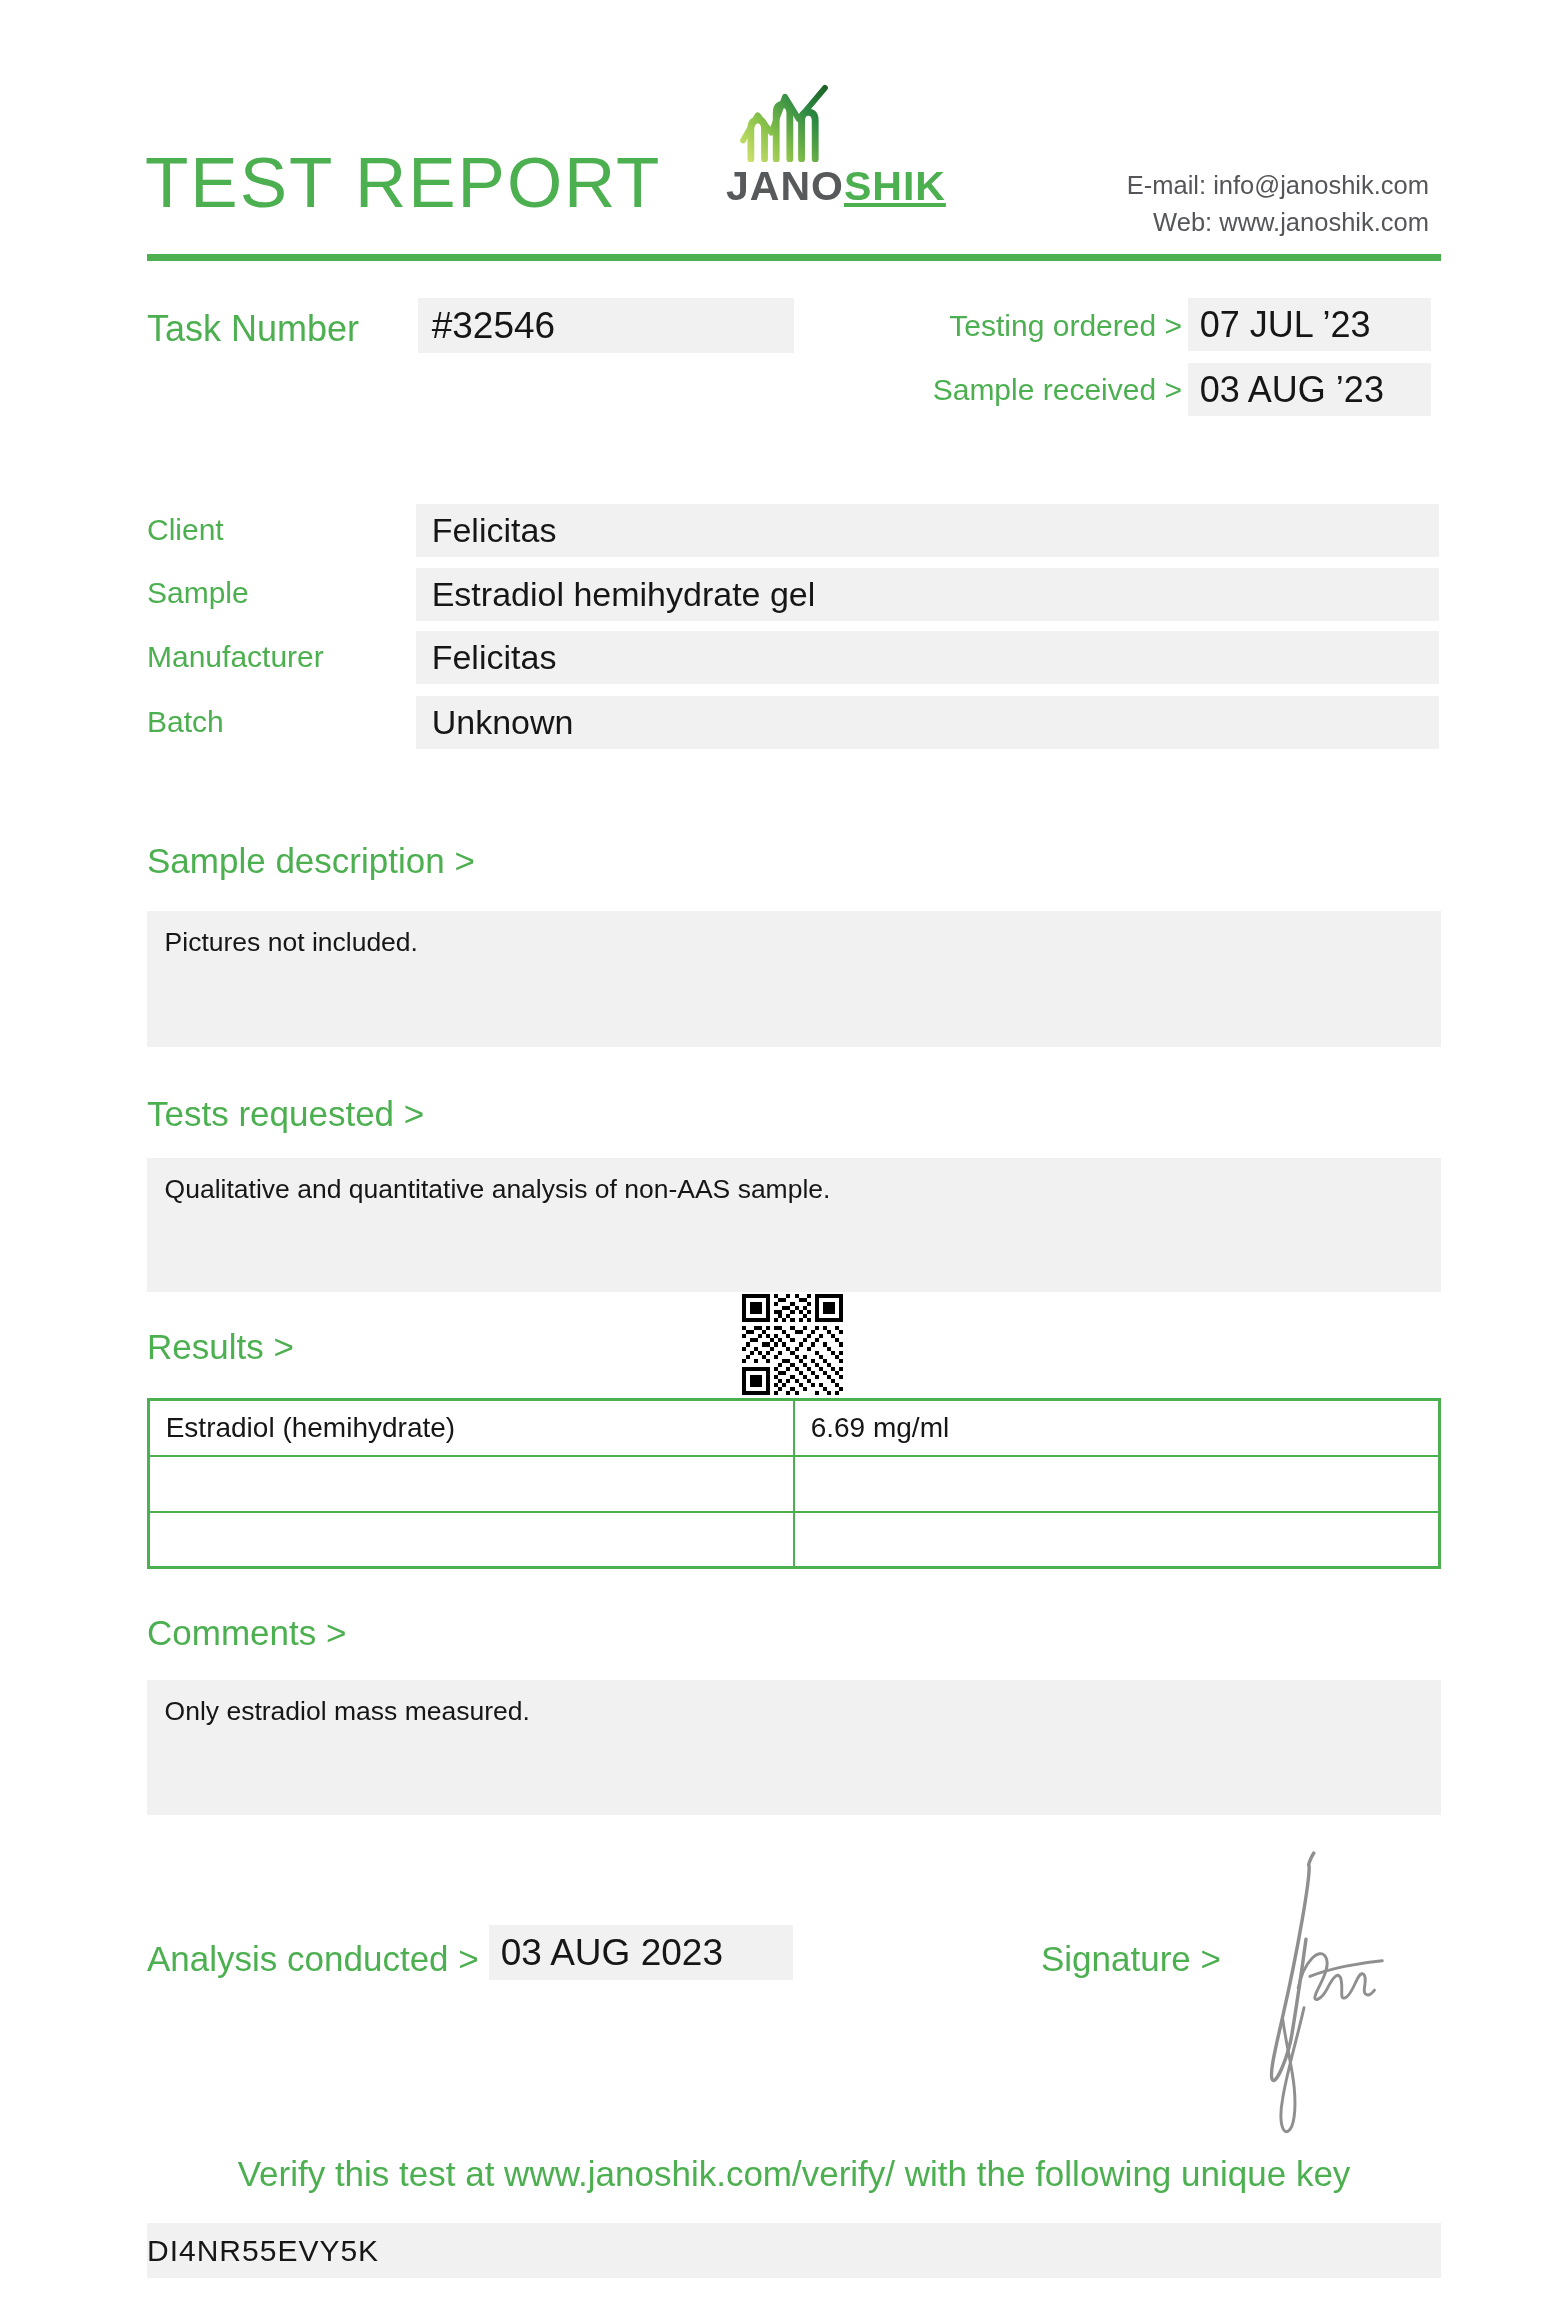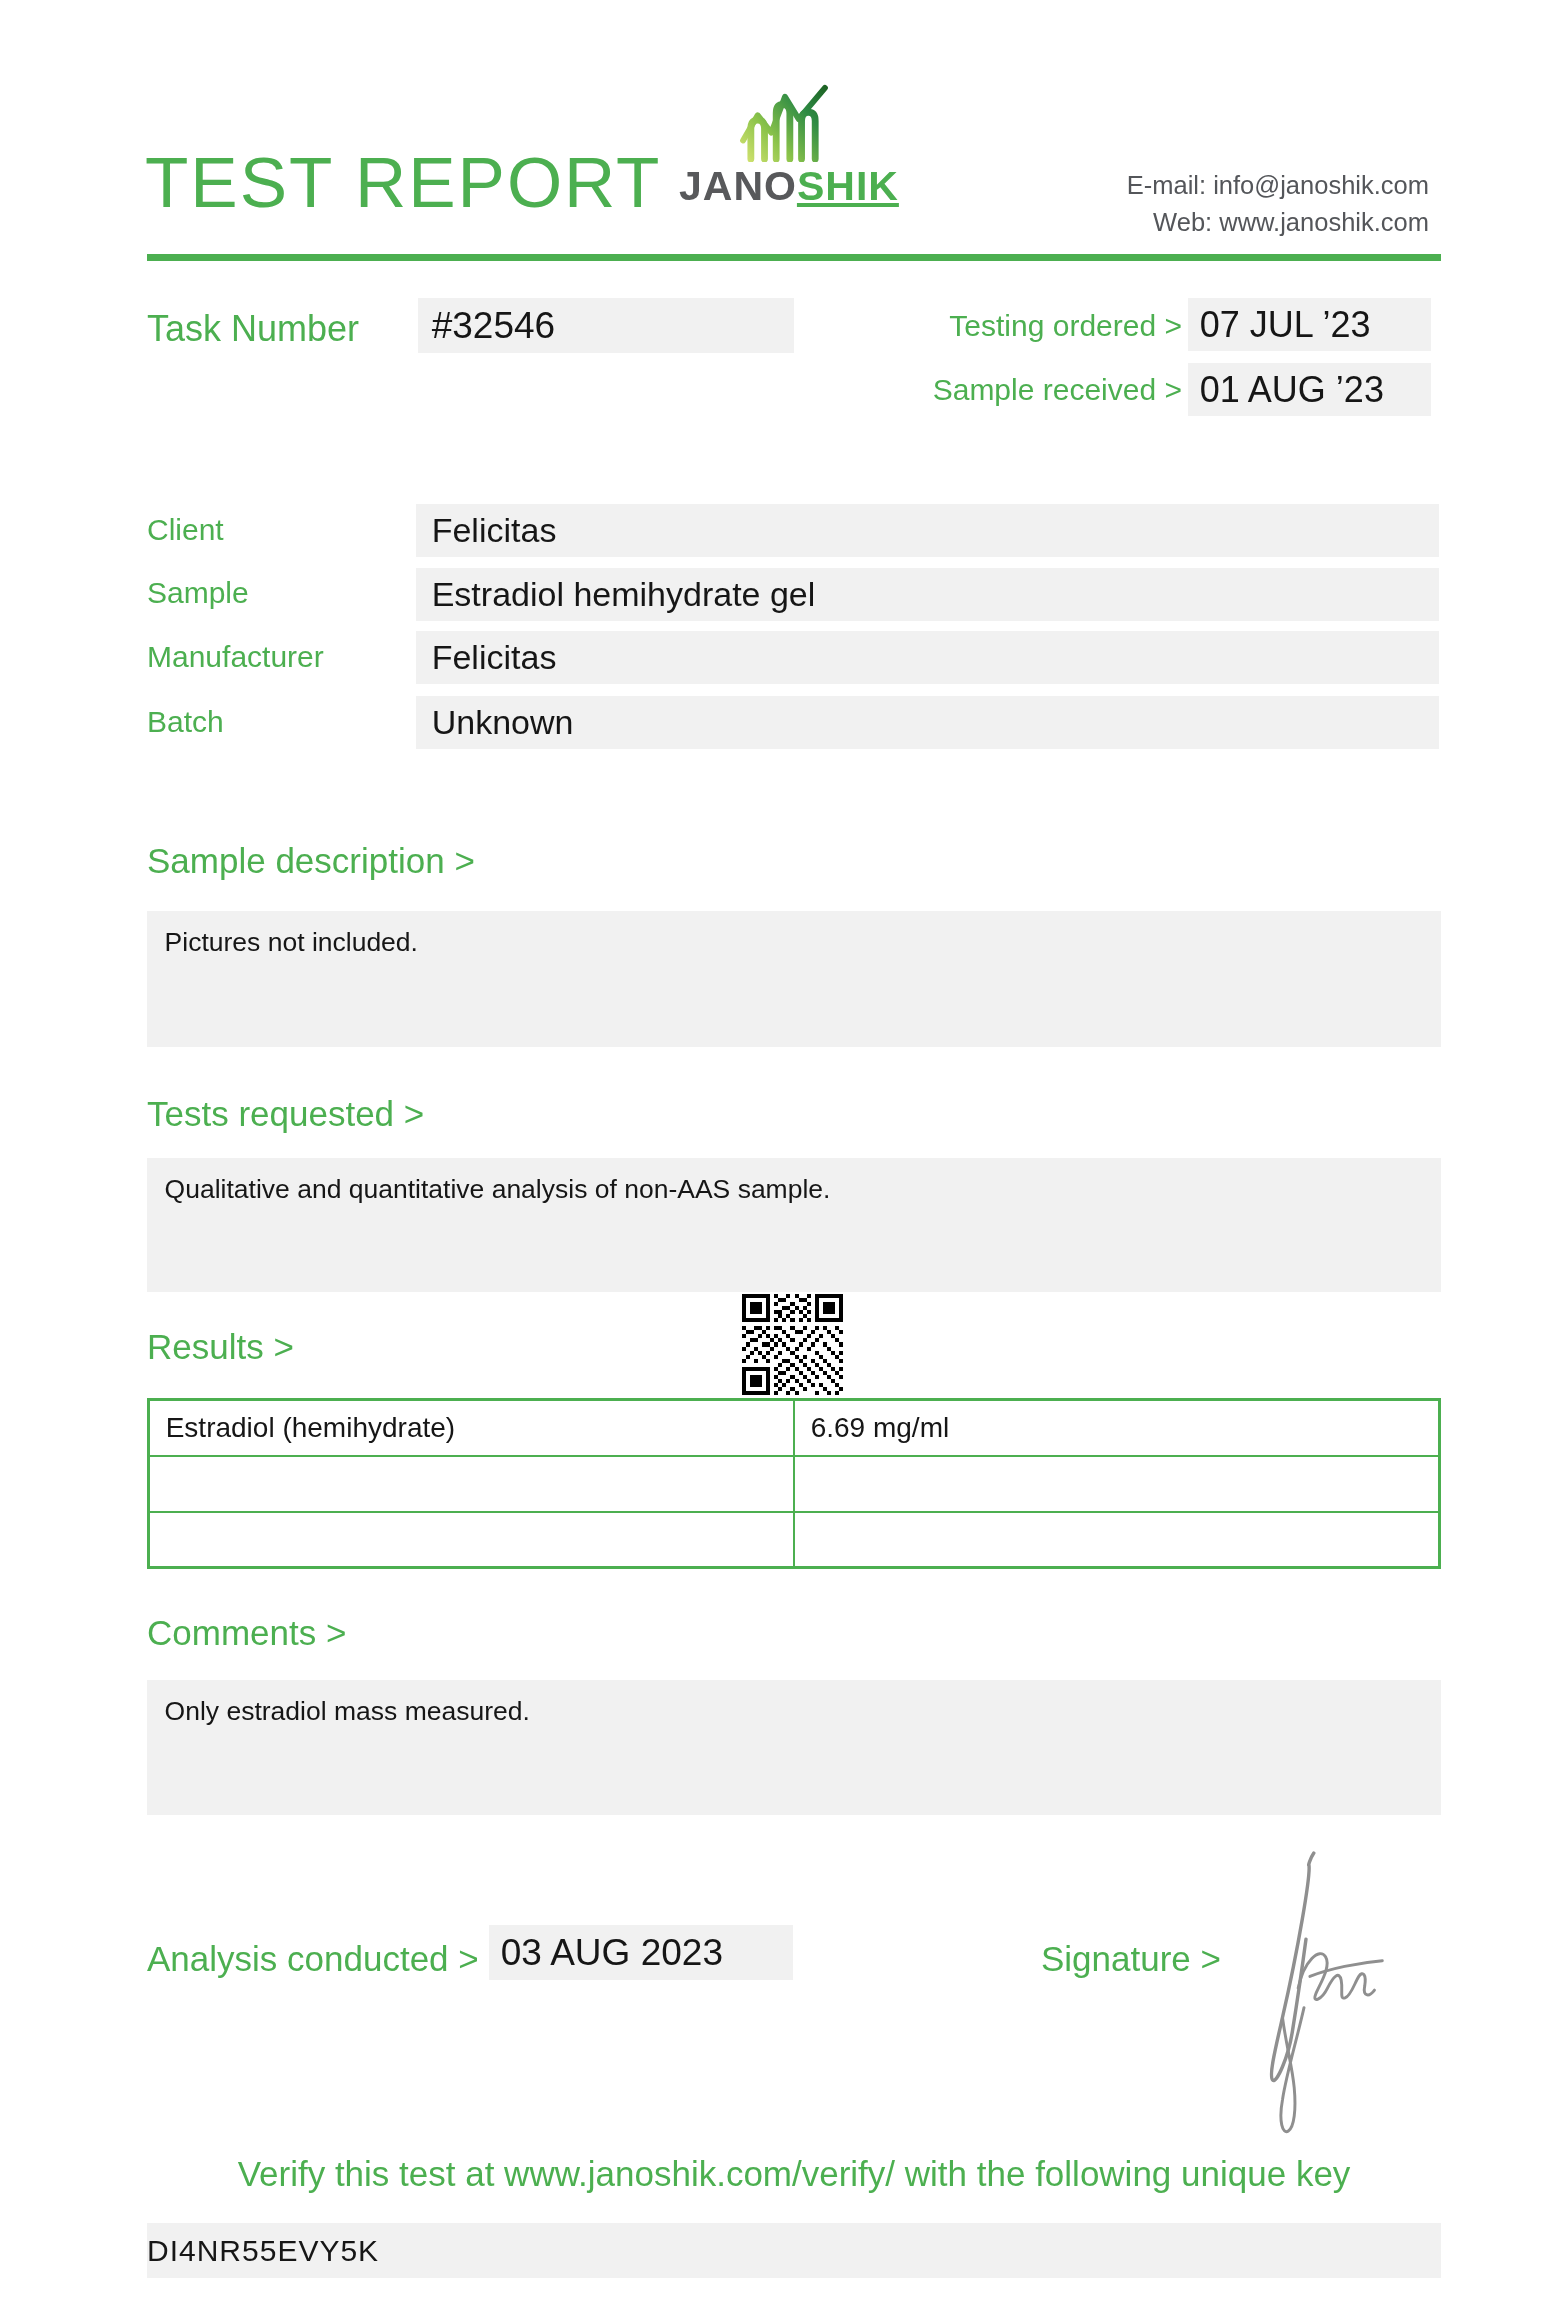--- a/index.html
+++ b/index.html
@@ -12,21 +12,21 @@
   *{margin:0;padding:0;box-sizing:border-box;}
   html,body{background:#ffffff;}
   body{font-family:"Liberation Sans", sans-serif;color:var(--ink);}
   .page{position:relative;width:1568px;height:2313px;background:#fff;overflow:hidden;}
 
   
   .title{position:absolute;left:145px;top:147px;font-size:71px;line-height:1;letter-spacing:2px;color:var(--accent);white-space:nowrap;}
   .logo{position:absolute;left:679px;top:84px;width:210px;text-align:center;}
   .logo-icon{display:block;margin:0 auto;}
   .wordmark{margin-top:3.9px;font-size:41px;font-weight:bold;letter-spacing:1px;line-height:1;white-space:nowrap;}
-  .wordmark .dark{color:var(--logo-dark);}
+  .wordmark .dark{color:var(--logo-dark);margin-left:47px;}
   .wordmark .green{color:var(--accent);text-decoration:underline;}
   .contact{position:absolute;right:139px;top:143px;text-align:right;font-size:25.5px;line-height:37px;color:var(--muted);white-space:nowrap;margin-top:24px;}
   .rule{position:absolute;left:147px;top:254px;width:1294px;height:6.9px;background:var(--accent);}
 
   
   .green-label{color:var(--accent);white-space:nowrap;}
   .task-label{position:absolute;left:147px;top:308px;font-size:36px;}
   .task-box{position:absolute;left:418px;top:298px;width:376px;height:55px;background:var(--box);font-size:37px;line-height:55px;padding-left:13.7px;}
   .ordered-label{position:absolute;left:863px;top:309px;width:319px;text-align:right;font-size:30px;}
   .ordered-box{position:absolute;left:1188px;top:298px;width:243px;height:53px;background:var(--box);font-size:36px;line-height:53px;padding-left:11.8px;white-space:nowrap;}
@@ -88,21 +88,21 @@
     <div><span>Web:</span> <span>www.janoshik.com</span></div>
   </div>
 
   <div class="rule"></div>
 
   <div class="task-label green-label">Task Number</div>
   <div class="task-box">#32546</div>
   <div class="ordered-label green-label">Testing ordered &gt;</div>
   <div class="ordered-box">07 JUL ’23</div>
   <div class="received-label green-label">Sample received &gt;</div>
-  <div class="received-box">01 AUG ’23</div>
+  <div class="received-box">03 AUG ’23</div>
 
   <div class="info-label green-label" style="top:513px">Client</div>
   <div class="info-box" style="top:504px">Felicitas</div>
   <div class="info-label green-label" style="top:576px">Sample</div>
   <div class="info-box" style="top:568px">Estradiol hemihydrate gel</div>
   <div class="info-label green-label" style="top:640px">Manufacturer</div>
   <div class="info-box" style="top:631px">Felicitas</div>
   <div class="info-label green-label" style="top:705px">Batch</div>
   <div class="info-box" style="top:696px">Unknown</div>
 

